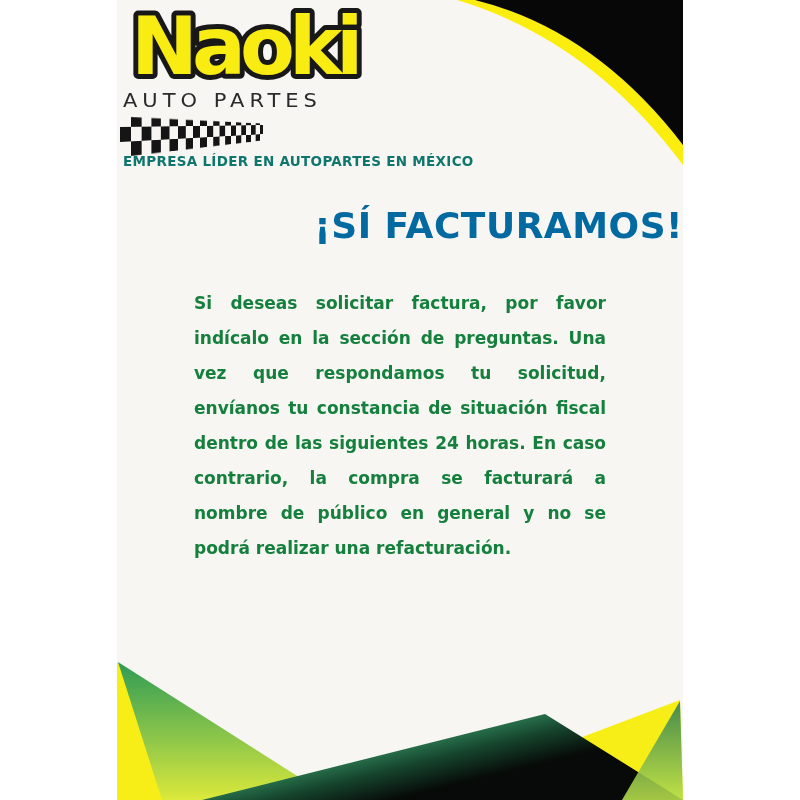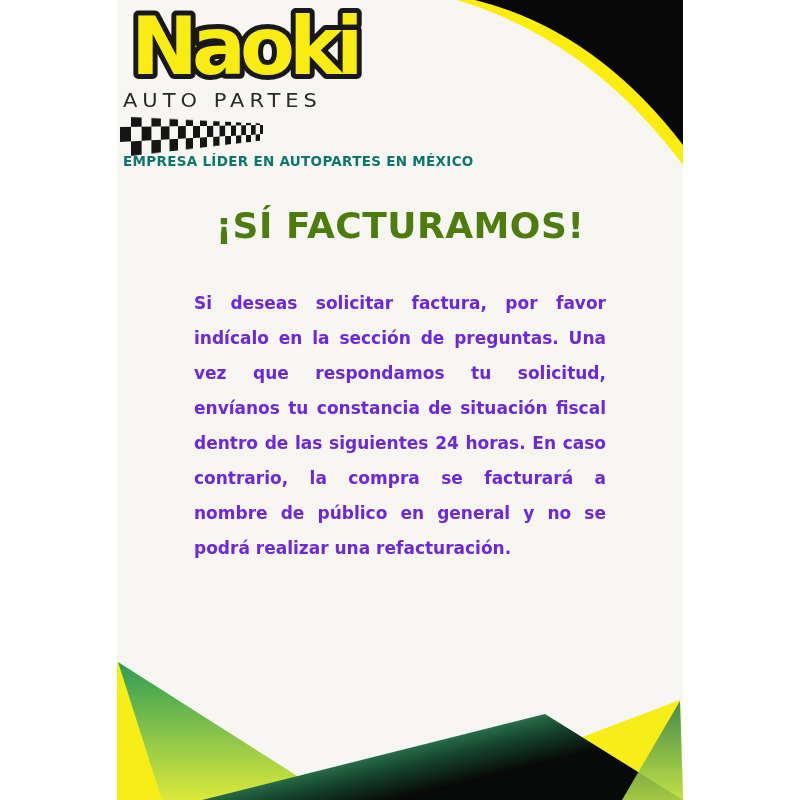--- a/index.html
+++ b/index.html
@@ -22,25 +22,25 @@
     clip-path:polygon(0 10%,100% 28%,100% 90%,5% 100%,0 68%);
     transform:perspective(300px) rotateY(40deg) skewY(-1.5deg);
     transform-origin:left center;
   }
   .tagline{
     position:absolute;left:6px;top:153px;
     font-size:13.5px;font-weight:700;letter-spacing:.3px;color:#0f766e;white-space:nowrap;
   }
   .headline{
     position:absolute;left:0;top:205px;width:566px;margin:0;
-    text-align:center;font-size:36px;font-weight:700;letter-spacing:.5px;color:#4d7c0f;
+    text-align:right;font-size:36px;font-weight:700;letter-spacing:.5px;color:#0369a1;
   }
   .body-text{
     position:absolute;left:77px;top:286px;width:412px;margin:0;
-    font-size:17px;line-height:35px;font-weight:700;color:#6d28d9;
+    font-size:17px;line-height:35px;font-weight:700;color:#15803d;
     text-align:justify;
   }
 </style>
 </head>
 <body>
 
 <div class="page">
 
   <svg class="decor" viewBox="0 0 566 800" aria-hidden="true">
     <defs>

